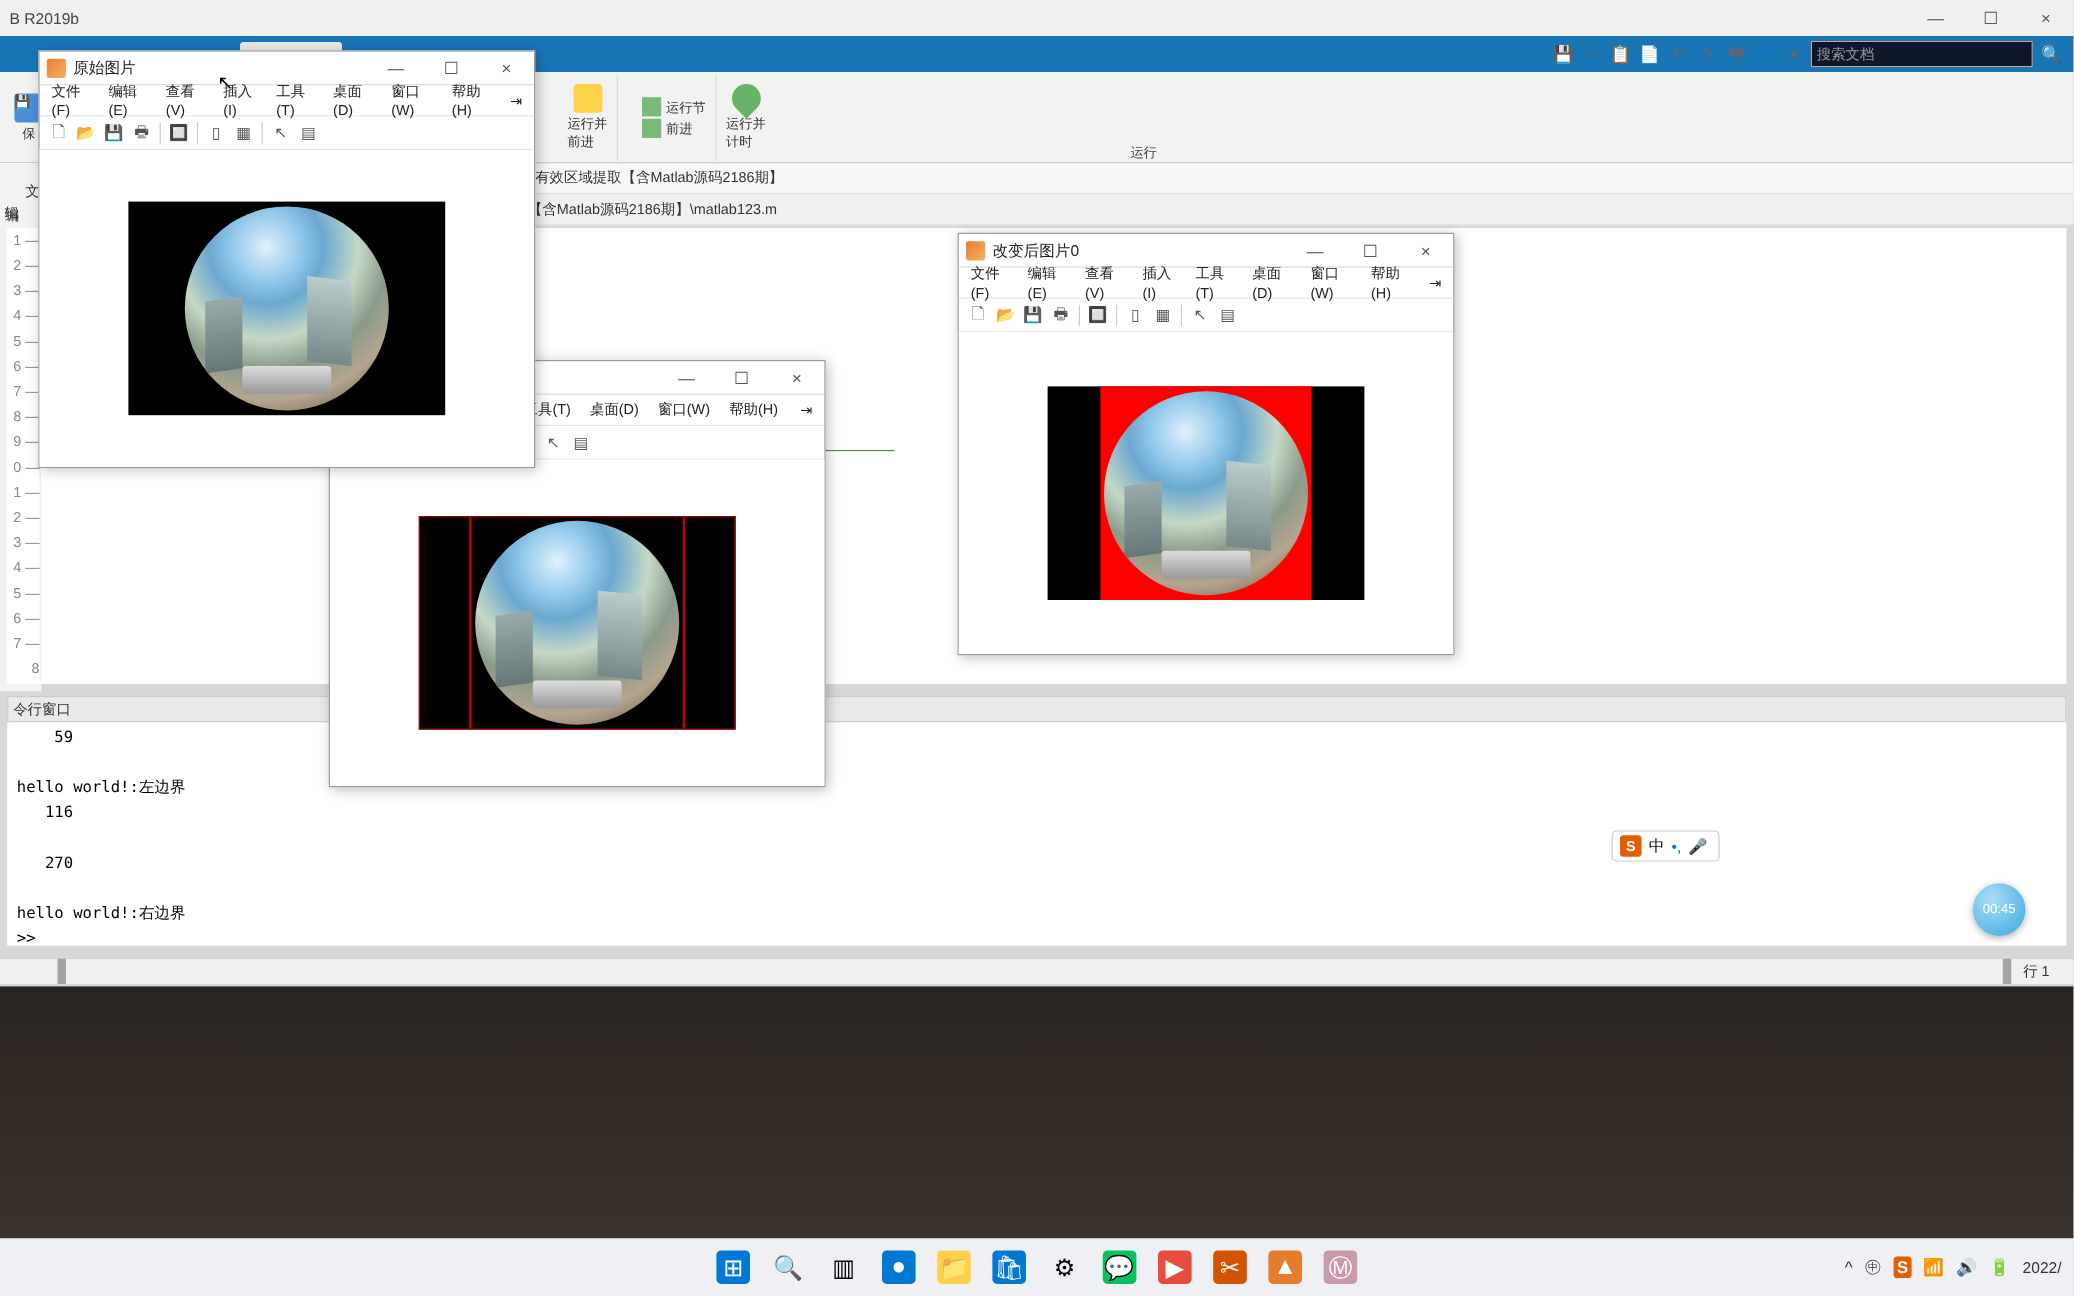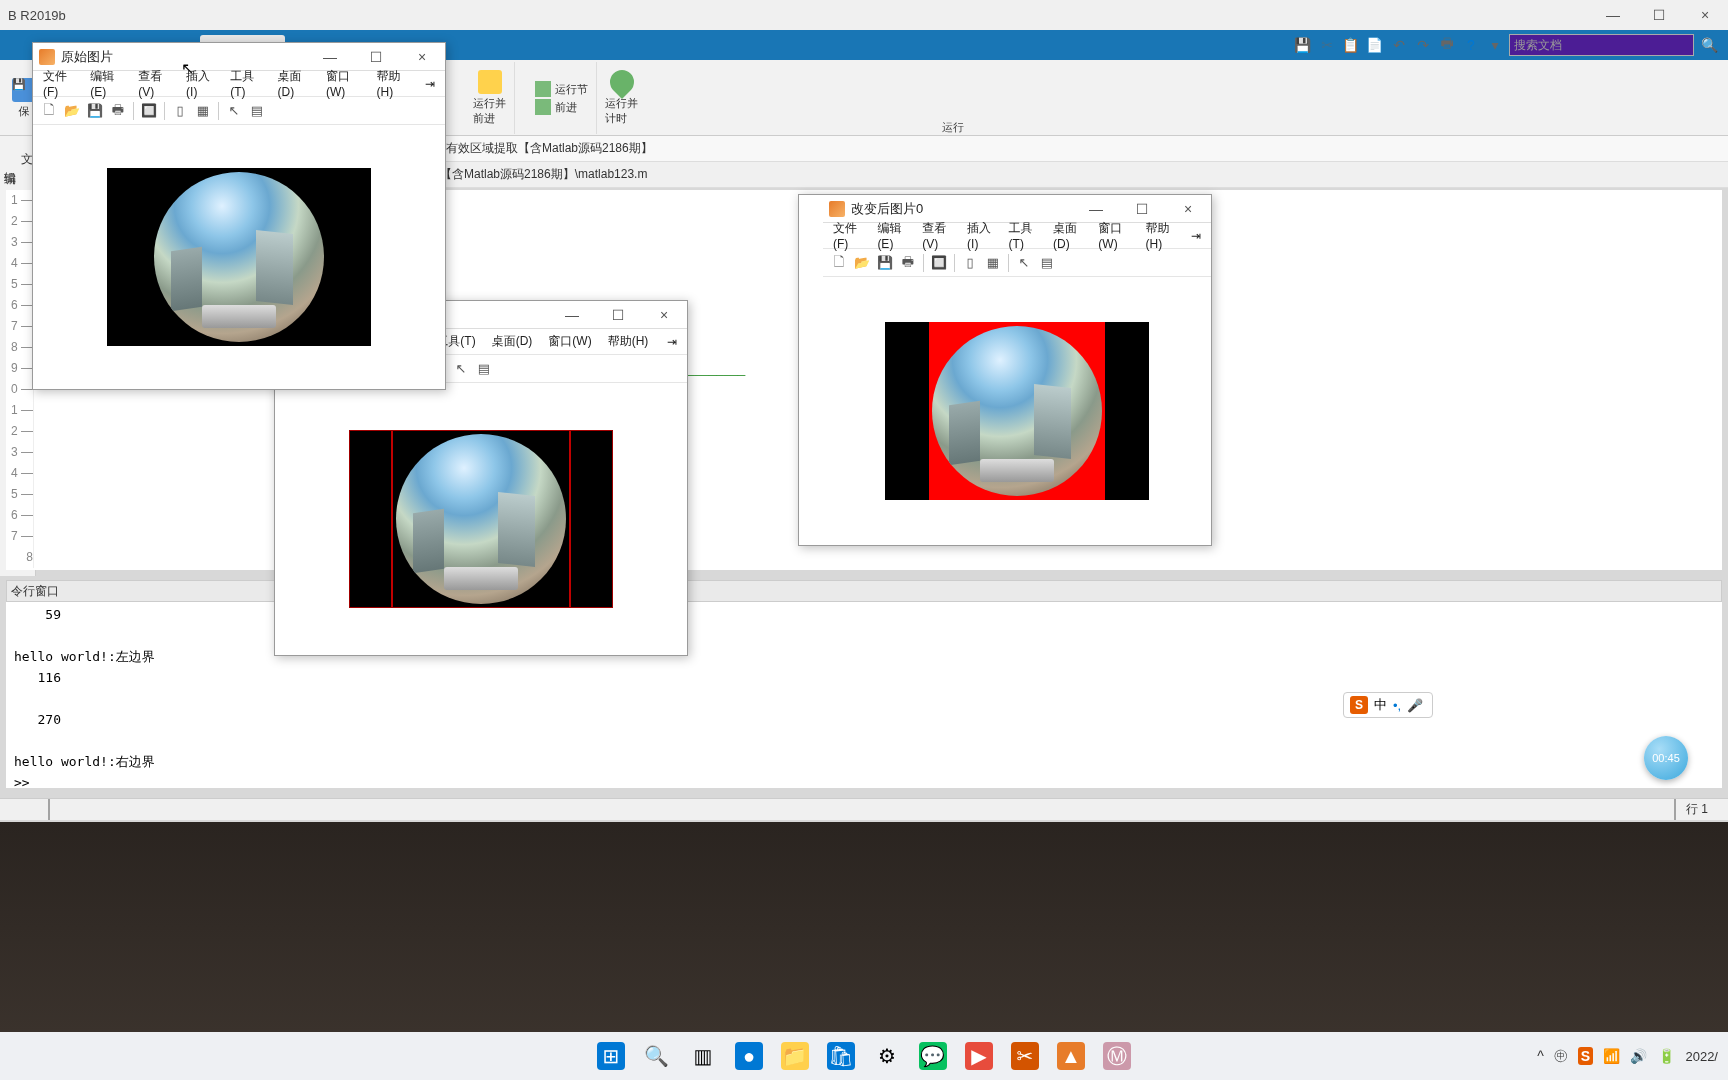--- a/index.html
+++ b/index.html
@@ -8,21 +8,21 @@
 
 .main-titlebar { height: 30px; background: #f0f0f0; display: flex; align-items: center; padding-left: 8px; font-size: 13px; color: #444; }
 .main-titlebar .wincontrols { margin-left: auto; display: flex; }
 .main-titlebar .wincontrols span { width: 46px; text-align: center; font-size: 14px; color: #555; }
 
 .blue-ribbon { height: 30px; background: #1976b5; position: relative; }
 .blue-ribbon .tab-active { position: absolute; left: 200px; top: 5px; width: 85px; height: 25px; background: #e8e8e8; border-radius: 3px 3px 0 0; }
 
 .quick-access { position: absolute; right: 0; top: 32px; height: 26px; display: flex; align-items: center; gap: 4px; padding-right: 6px; z-index: 5; }
 .qa-icon { width: 20px; height: 20px; color: #666; font-size: 14px; display: flex; align-items: center; justify-content: center; }
-.search-box { width: 185px; height: 22px; background: #4c1d95; border: 1px solid #aaa; font-size: 12px; padding: 0 4px; color: #999; display: flex; align-items: center; }
+.search-box { width: 185px; height: 22px; background: #0f172a; border: 1px solid #aaa; font-size: 12px; padding: 0 4px; color: #999; display: flex; align-items: center; }
 .search-btn { width: 24px; height: 22px; color: #0078d4; font-size: 14px; display: flex; align-items: center; justify-content: center; }
 
 .toolstrip { height: 76px; background: #f2f2f2; border-bottom: 1px solid #ccc; display: flex; align-items: flex-start; padding: 2px 4px; position: relative; }
 .ts-group { display: flex; flex-direction: column; align-items: center; padding: 2px 8px; border-right: 1px solid #ddd; height: 72px; justify-content: center; }
 .ts-group.last { border-right: none; }
 .ts-big-btn { display: flex; flex-direction: column; align-items: center; font-size: 11px; color: #333; gap: 2px; }
 .ts-big-btn .bicon { width: 24px; height: 24px; background: #8ab4d8; border-radius: 3px; }
 .ts-big-btn .bicon.green { background: #69b369; border-radius: 50% 50% 50% 0; transform: rotate(-45deg); }
 .ts-small-row { display: flex; flex-direction: column; gap: 2px; font-size: 11px; color: #333; }
 .ts-small-row div { display: flex; align-items: center; gap: 4px; padding-left: 12px; }
@@ -42,21 +42,21 @@
 .gutter { width: 34px; background: #fff; color: #888; text-align: right; padding-right: 6px; line-height: 21px; font-size: 12px; }
 .gutter div { border-right: 1px solid #eee; }
 .code-col { flex: 1; padding-left: 14px; line-height: 21px; color: #000; white-space: pre; }
 .code-col .comment { color: #228B22; overflow: hidden; }
 
 
 .cmdwin-title { position: absolute; left: 6px; top: 580px; right: 6px; height: 22px; background: #eaeaea; border: 1px solid #ccc; font-size: 12px; color: #333; padding-left: 4px; display: flex; align-items: center; }
 .cmdwin { position: absolute; left: 6px; top: 602px; right: 6px; height: 186px; background: #fff; font-family: Consolas, monospace; font-size: 13px; line-height: 21px; padding: 2px 8px; color: #000; white-space: pre; }
 
 .statusbar { position: absolute; left: 0; right: 0; bottom: 260px; height: 22px; background: #f0f0f0; border-top: 1px solid #ccc; display: flex; align-items: center; justify-content: flex-end; padding-right: 10px; font-size: 12px; color: #333; }
-.statusbar .cell { border-left: 2px solid #a3a3a3; padding: 0 10px; height: 100%; display: flex; align-items: center; margin-left: 48px; }
+.statusbar .cell { border-left: 7px solid #a3a3a3; padding: 0 10px; height: 100%; display: flex; align-items: center; margin-left: 48px; }
 
 
 .figwin { position: absolute; background: #fff; border: 1px solid #9a9a9a; box-shadow: 2px 2px 10px rgba(0,0,0,0.25); }
 .figwin .ftb { height: 28px; display: flex; align-items: center; padding-left: 6px; gap: 6px; font-size: 13px; color: #222; border-bottom: 1px solid #ddd; }
 .figwin .ftb .ficon { width: 16px; height: 16px; background: linear-gradient(135deg,#e77c2a,#f7b267); border-radius: 2px; }
 .figwin .fwc { margin-left: auto; display: flex; }
 .figwin .fwc span { width: 46px; text-align: center; color: #555; font-size: 14px; }
 .figwin .fmenu { height: 26px; display: flex; align-items: center; gap: 8px; padding: 0 6px; font-size: 12px; color: #222; border-bottom: 1px solid #e5e5e5; }
 .figwin .fmenu span { padding: 0 4px; }
 .figwin .fmenu .more { margin-left: auto; }
@@ -287,21 +287,21 @@
   <div class="canvas">
     <div class="fisheye-img" style="width:264px; height:178px;">
       <div class="fisheye-circle" style="width:170px; height:170px;">
         <div class="fisheye-bus"></div>
       </div>
     </div>
   </div>
   <div class="cursor-arrow" style="left:148px; top:16px"></div>
 </div>
 
-<div class="figwin" style="left:798px; top:194px; width:414px; height:352px; display:flex; flex-direction:column;padding-left:24px;">
+<div class="figwin" style="left:798px; top:194px; width:414px; height:352px; display:flex; flex-direction:column;">
   <div class="ftb">
     <span class="ficon"></span>
     <span>改变后图片0</span>
     <div class="fwc">
       <span>—</span>
       <span>☐</span>
       <span>×</span>
     </div>
   </div>
   <div class="fmenu">

